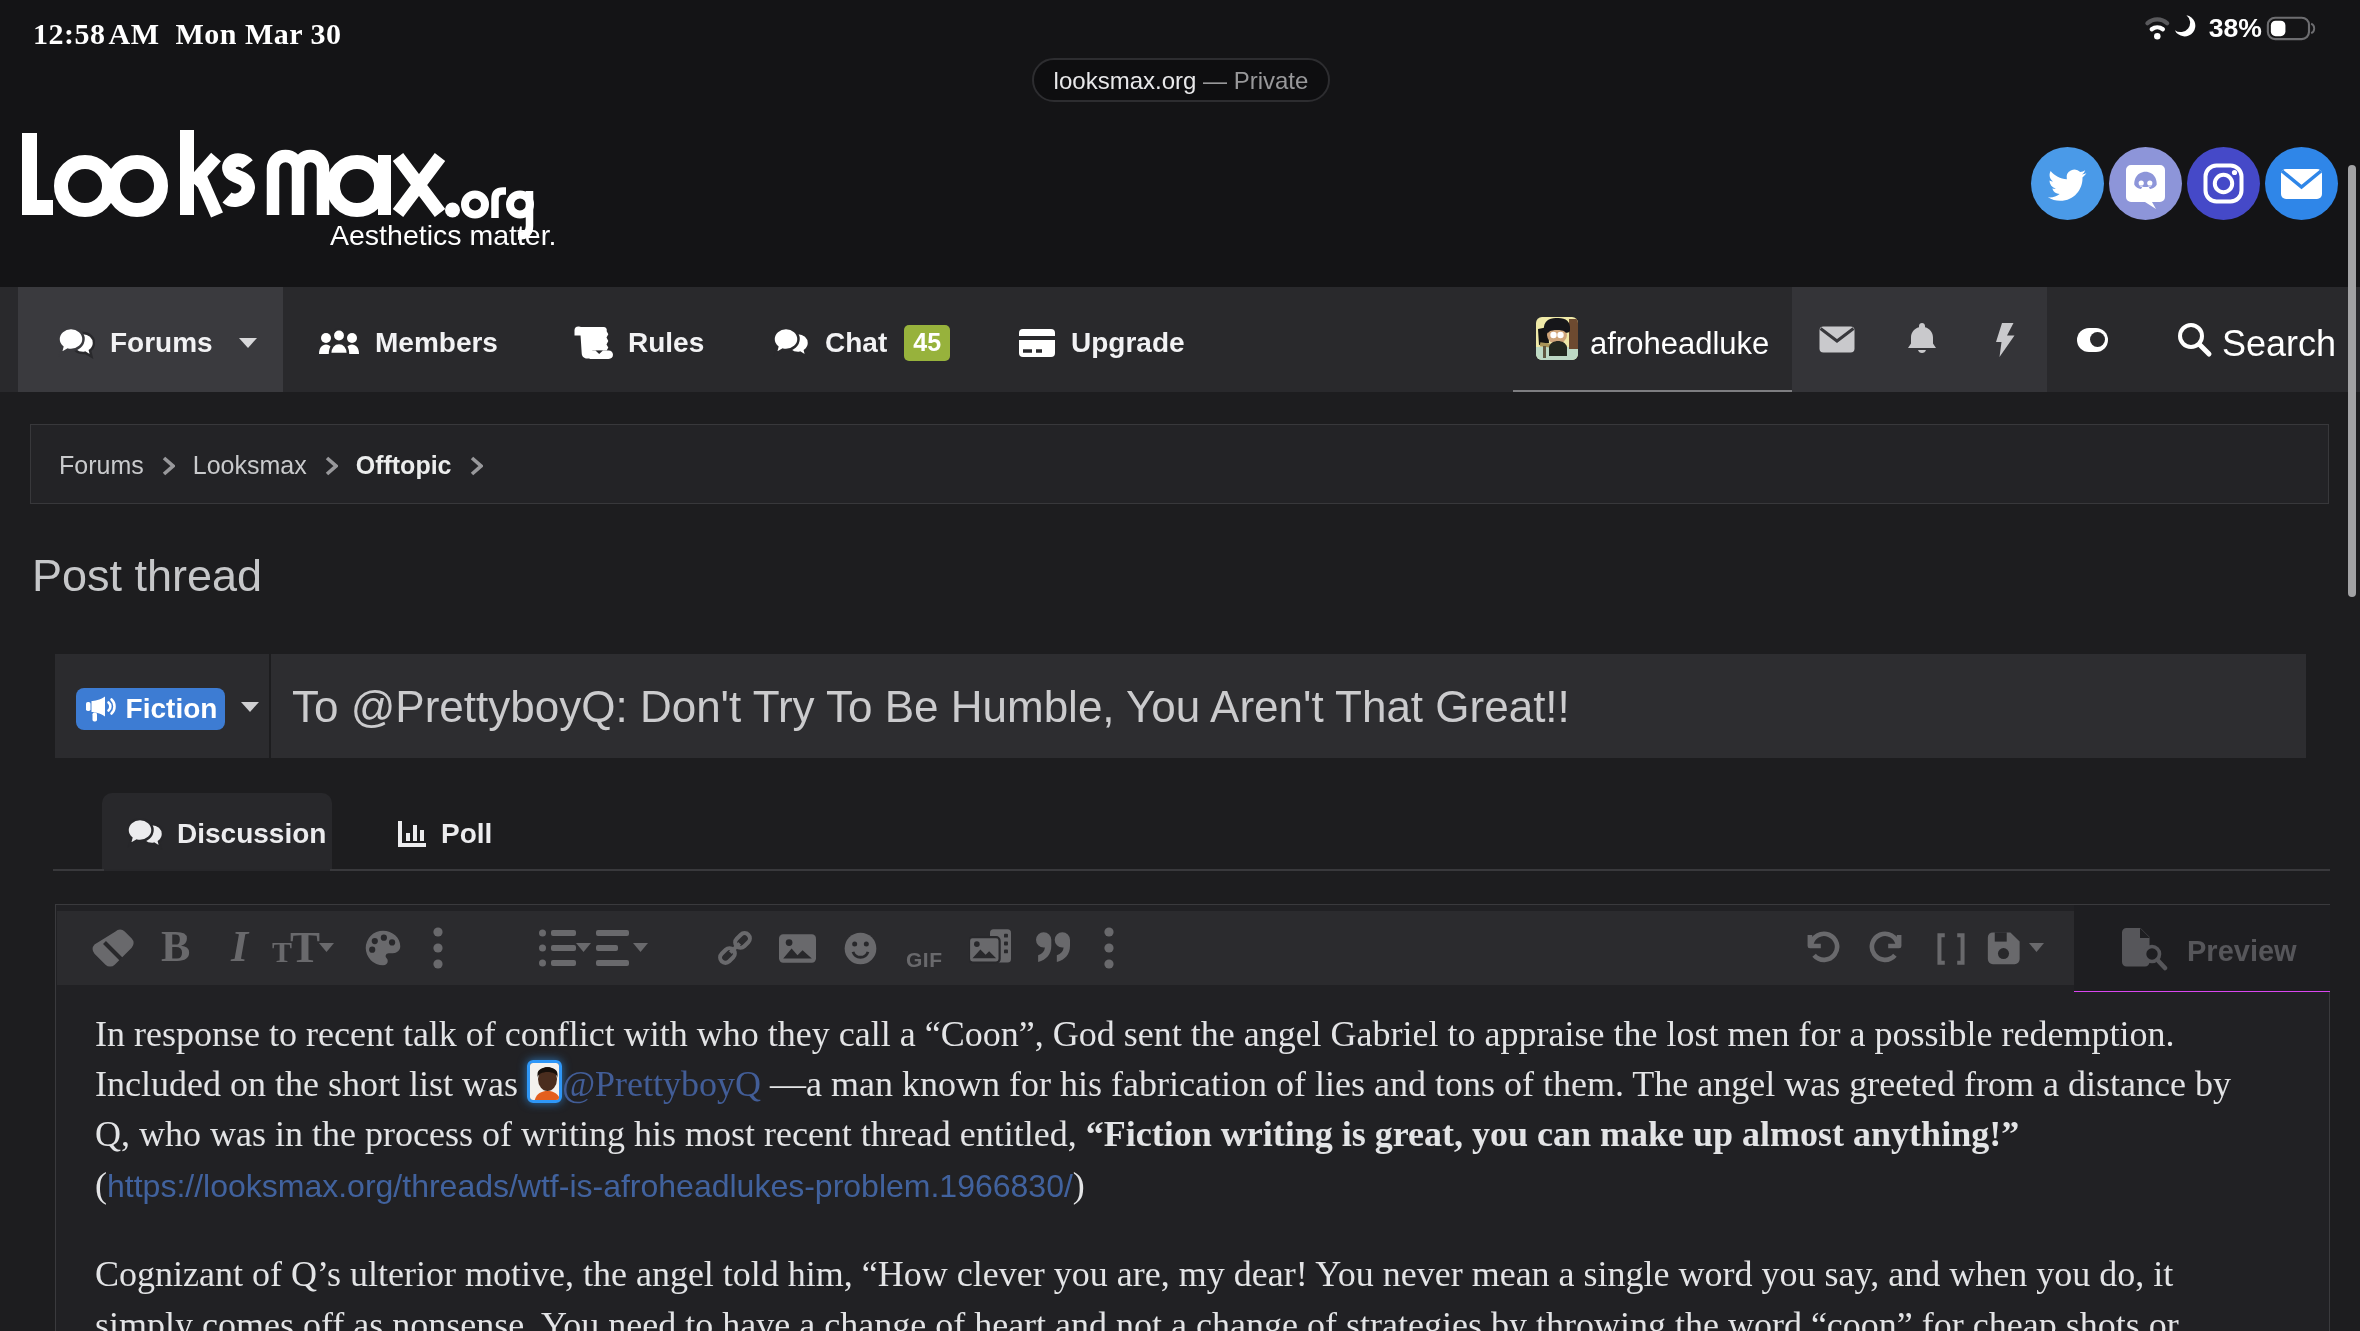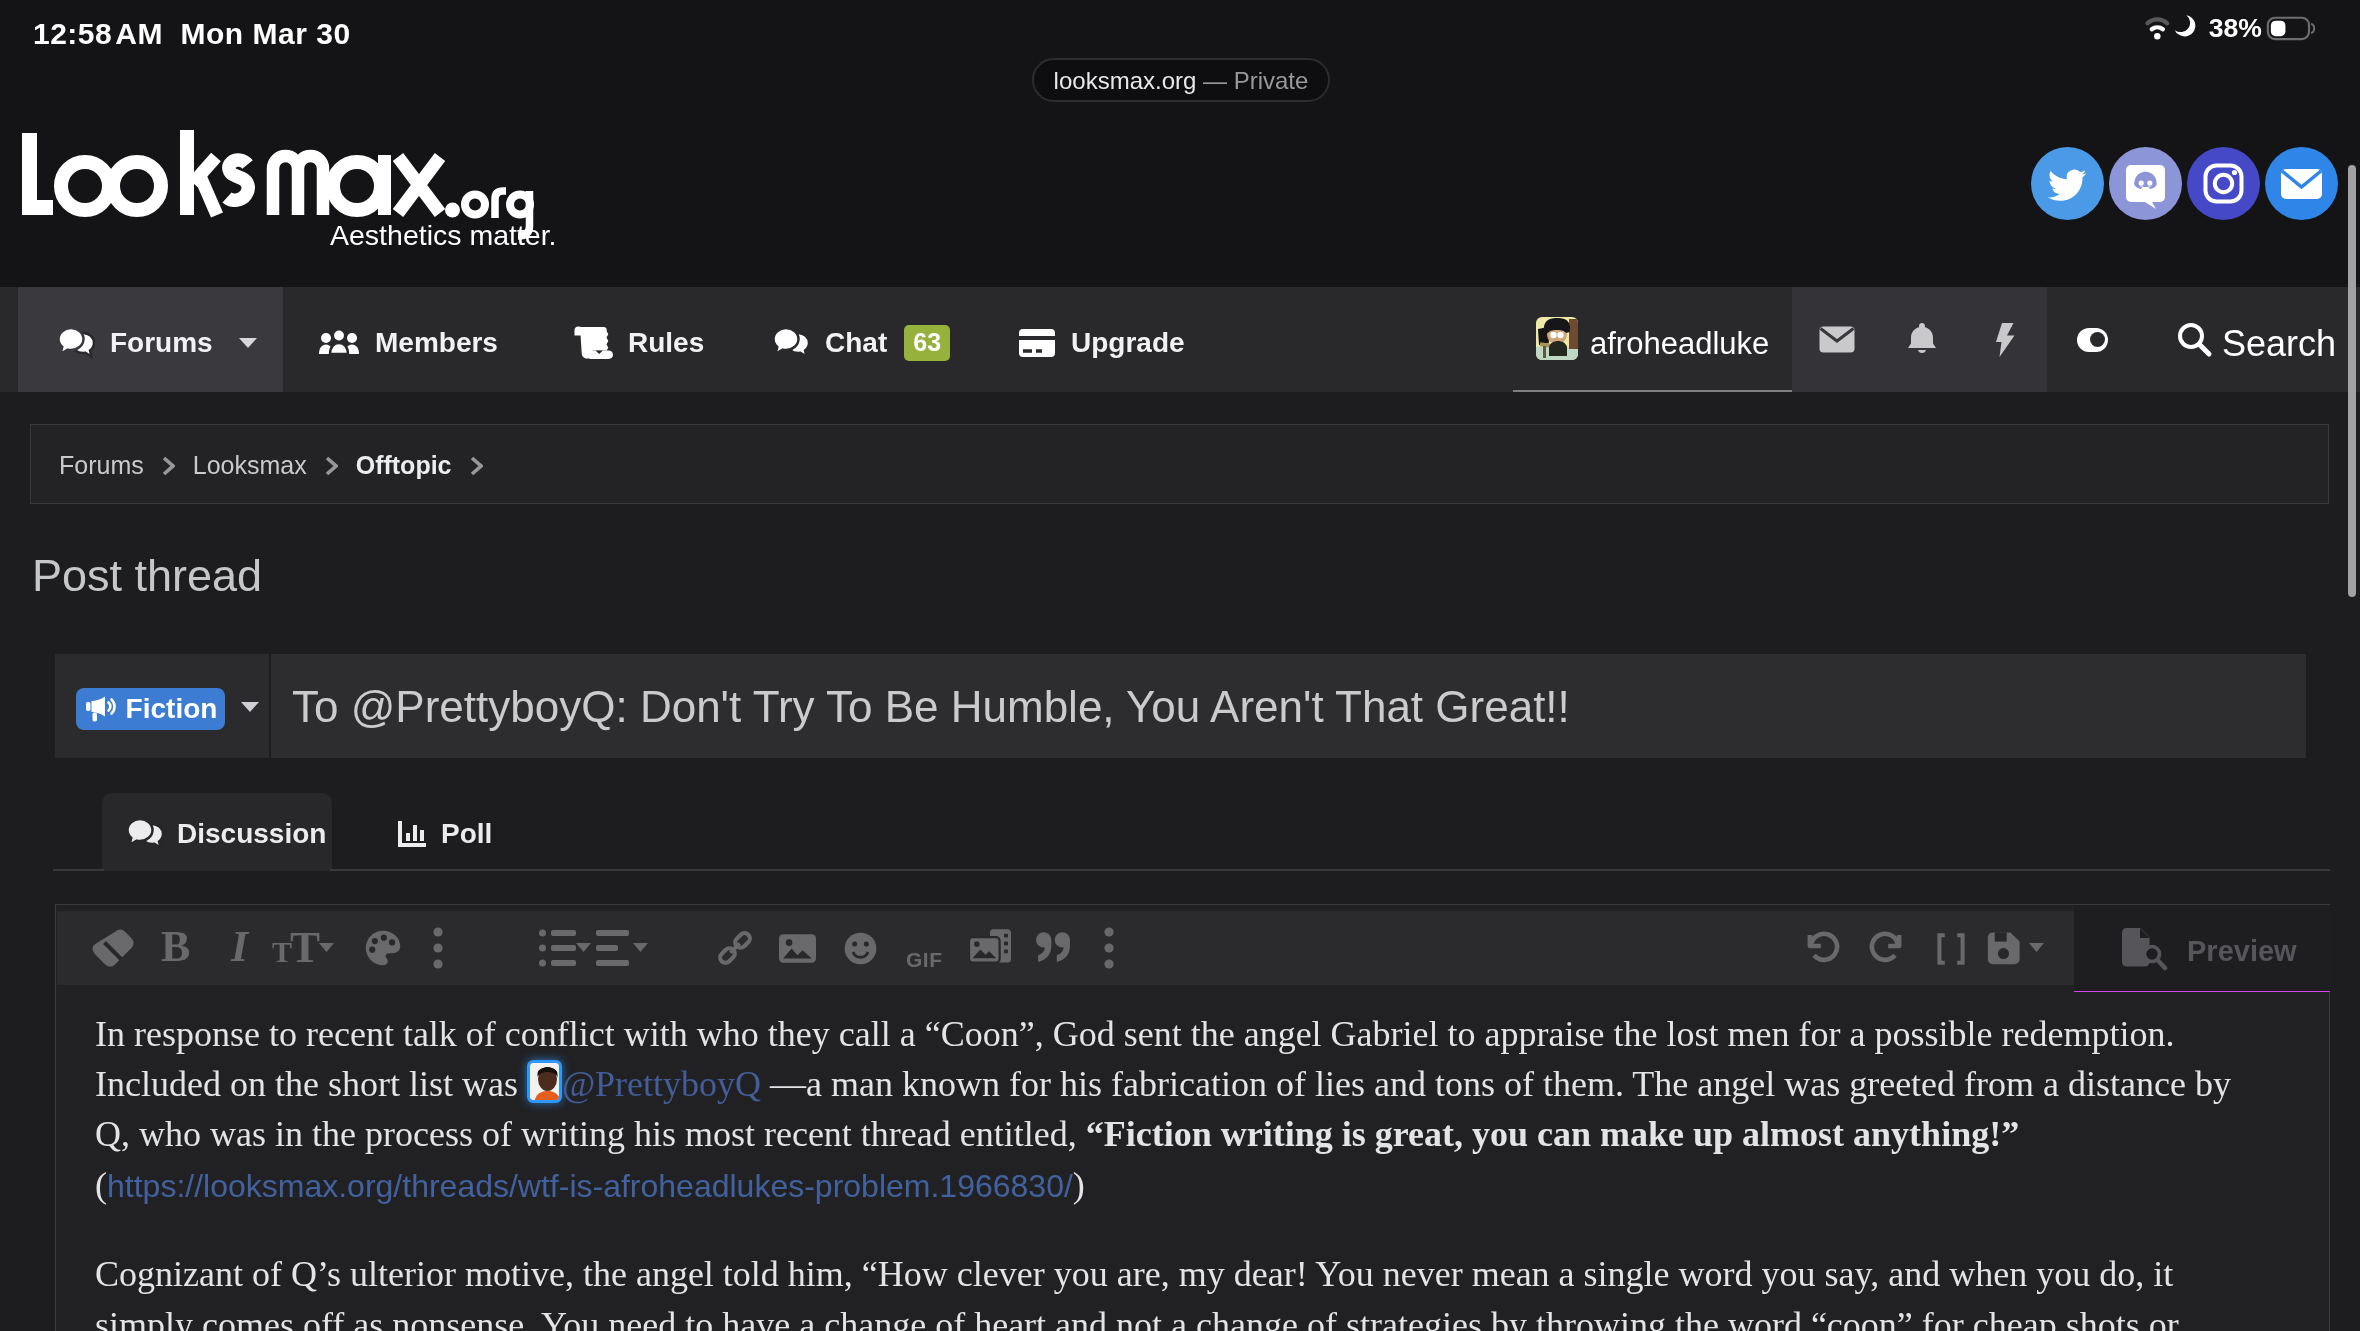--- a/index.html
+++ b/index.html
@@ -2,21 +2,21 @@
 <html><head>
 <meta charset="utf-8">
 <style>
   * { margin:0; padding:0; box-sizing:border-box; -webkit-font-smoothing:antialiased; }
   html,body { width:2360px; height:1331px; overflow:hidden; }
   body { position:relative; background:#1d1d1f; font-family:"Liberation Sans", sans-serif; }
   .abs { position:absolute; }
 
   
   #header { position:absolute; left:0; top:0; width:2360px; height:287px; background:#141416; }
-  #statusL { position:absolute; left:33px; top:17px; font-size:30px; font-weight:bold; color:#ffffff; letter-spacing:0.5px; }
+  #statusL { position:absolute; left:33px; top:17px; font-size:30px; font-weight:bold; color:#ffffff; letter-spacing:0.5px;font-family:Liberation Serif, serif; }
   #statusR { position:absolute; right:30px; top:14px; height:36px; }
   #pill { position:absolute; left:1032px; top:58px; width:298px; height:44px; border-radius:22px; background:#0e0e10; border:2px solid #2d2d30; text-align:center; line-height:42px; font-size:24px; color:#e8e8ea; white-space:nowrap; }
   #pill span { color:#98989a; }
   #tagline { position:absolute; left:330px; top:219px; font-size:28.5px; color:#ffffff; white-space:nowrap; }
 
   .soc { position:absolute; top:147px; width:73px; height:73px; border-radius:50%; }
 
   
   #nav { position:absolute; left:0; top:287px; width:2360px; height:105px; background:#29292c; color:#f2f2f4; }
   .navitem { position:absolute; top:0; height:105px; padding-top:7px; display:flex; align-items:center; font-size:28px; font-weight:bold; }
@@ -164,21 +164,21 @@
     <span>Members</span>
   </div>
   <div class="navitem" style="left:773px;align-items:center;">
     <svg width="37" height="32" viewBox="0 0 37 32">
         <g fill="#ffffff">
           <path d="M25 6 a11 10 0 0 1 11 10 a11 10 0 0 1 -4 7.5 l1.5 6 l-6.5 -3.8 a13 13 0 0 1 -2 0.3 a11 10 0 0 1 -11 -10 a11 10 0 0 1 11 -10 z" stroke="#29292c" stroke-width="2.5"></path>
           <path d="M13 1 a12.5 11 0 0 1 12.5 11 a12.5 11 0 0 1 -12.5 11 a14 14 0 0 1 -3.2 -0.4 l-7.3 4.2 l1.8 -6.8 a12.5 11 0 0 1 -3.8 -8 a12.5 11 0 0 1 12.5 -11 z" stroke="#29292c" stroke-width="2.5"></path>
         </g>
       </svg>
     <span>Chat</span>
-    <span style="display:inline-block;margin-left:17px;background:#97b23c;color:#ffffff;font-size:25px;font-weight:bold;border-radius:5px;padding:3px 9px 4px;">63</span>
+    <span style="display:inline-block;margin-left:17px;background:#97b23c;color:#ffffff;font-size:25px;font-weight:bold;border-radius:5px;padding:3px 9px 4px;">45</span>
   </div>
   <div class="navitem" style="left:1018px;">
     <svg width="38" height="30" viewBox="0 0 38 30">
         <g fill="#ffffff">
           <path d="M1 5 a4 4 0 0 1 4 -4 h28 a4 4 0 0 1 4 4 v3 h-36 z"></path>
           <path d="M1 12 h36 v13 a4 4 0 0 1 -4 4 h-28 a4 4 0 0 1 -4 -4 z"></path>
           <path d="M5 23 h9 M18 23 h6" stroke="#29292c" stroke-width="3.4" fill="none"></path>
         </g>
       </svg>
     <span>Upgrade</span>

